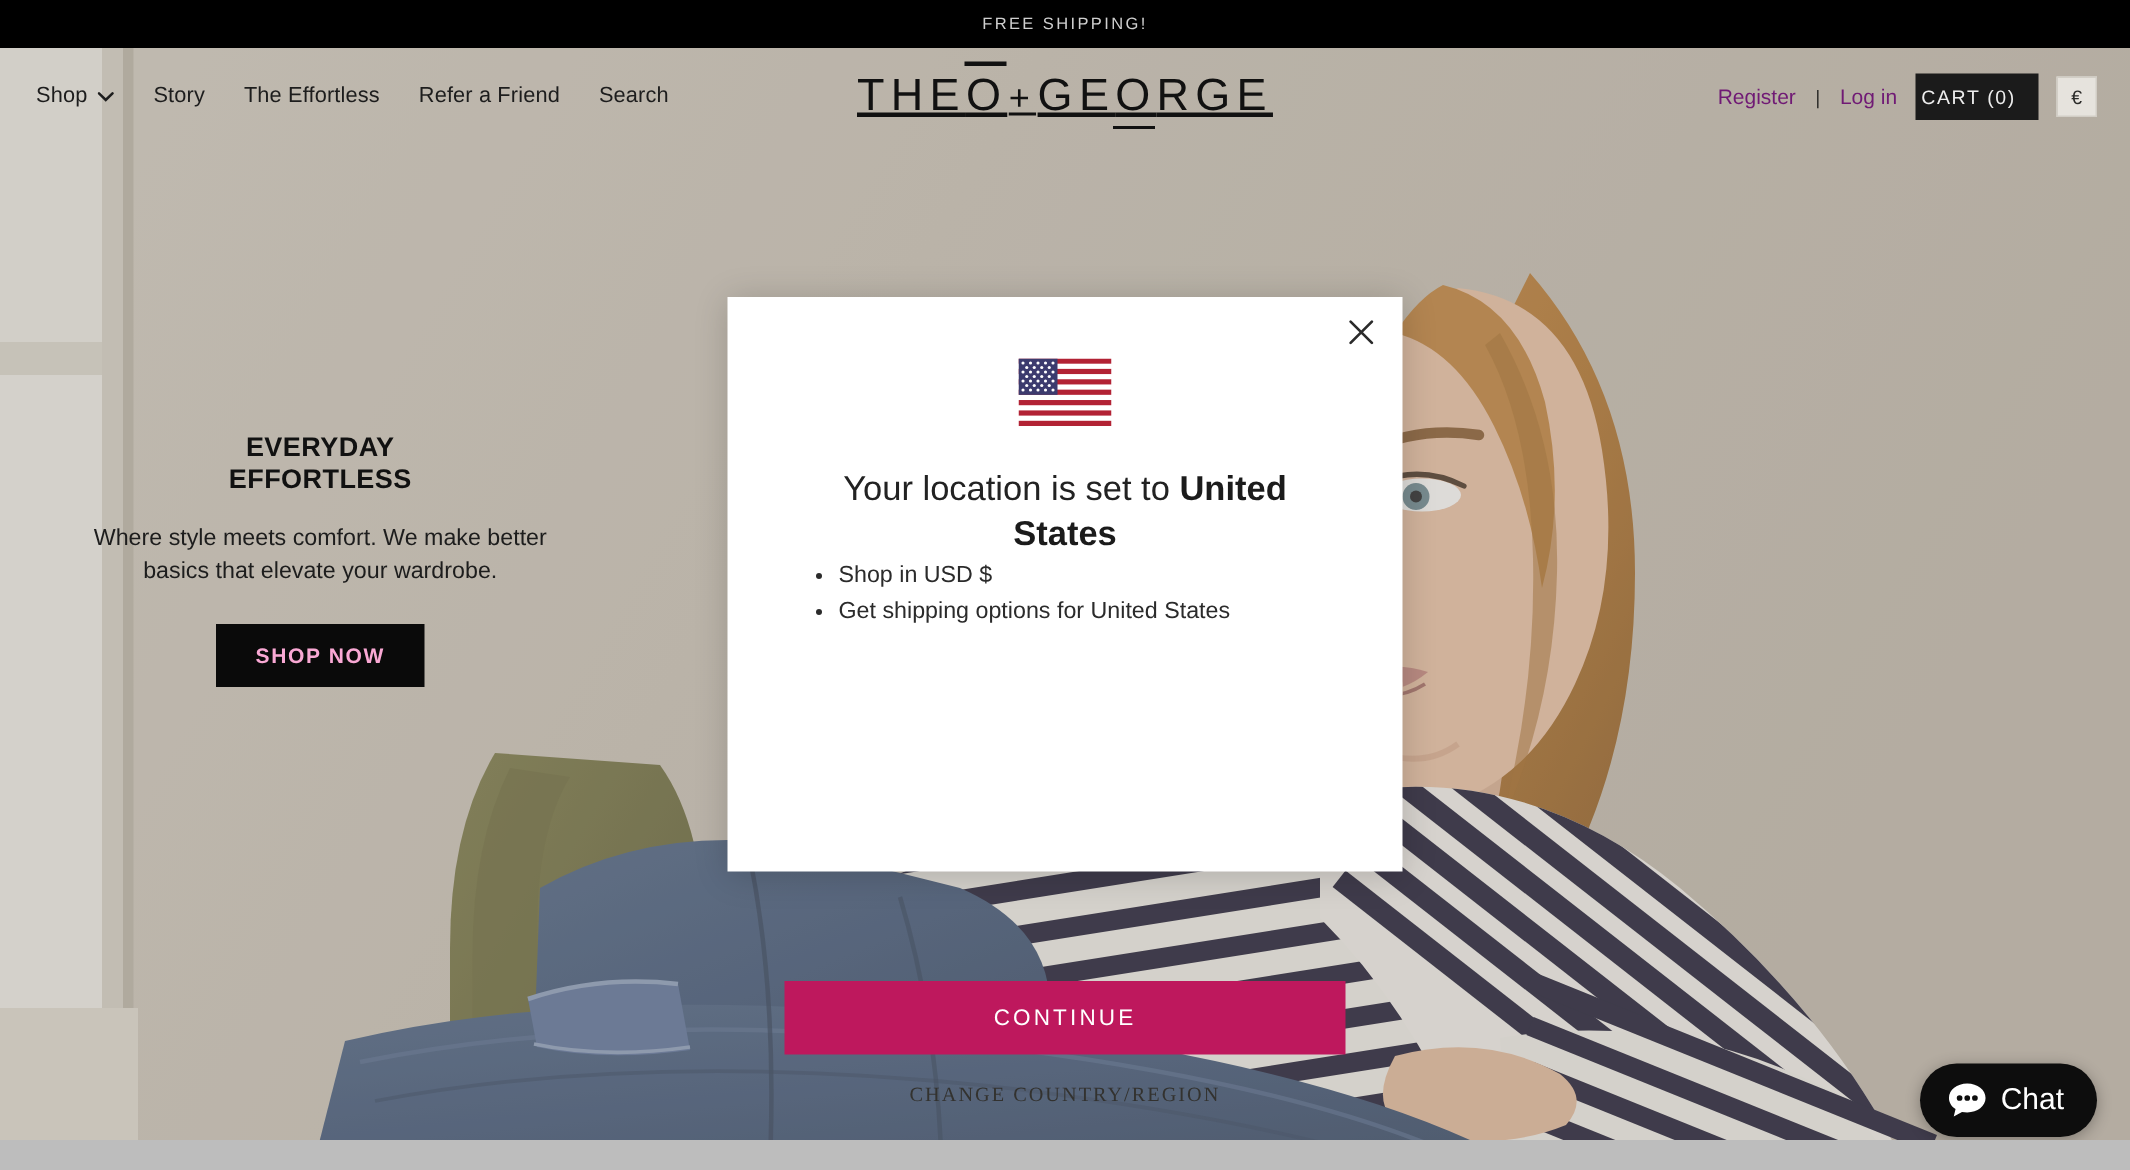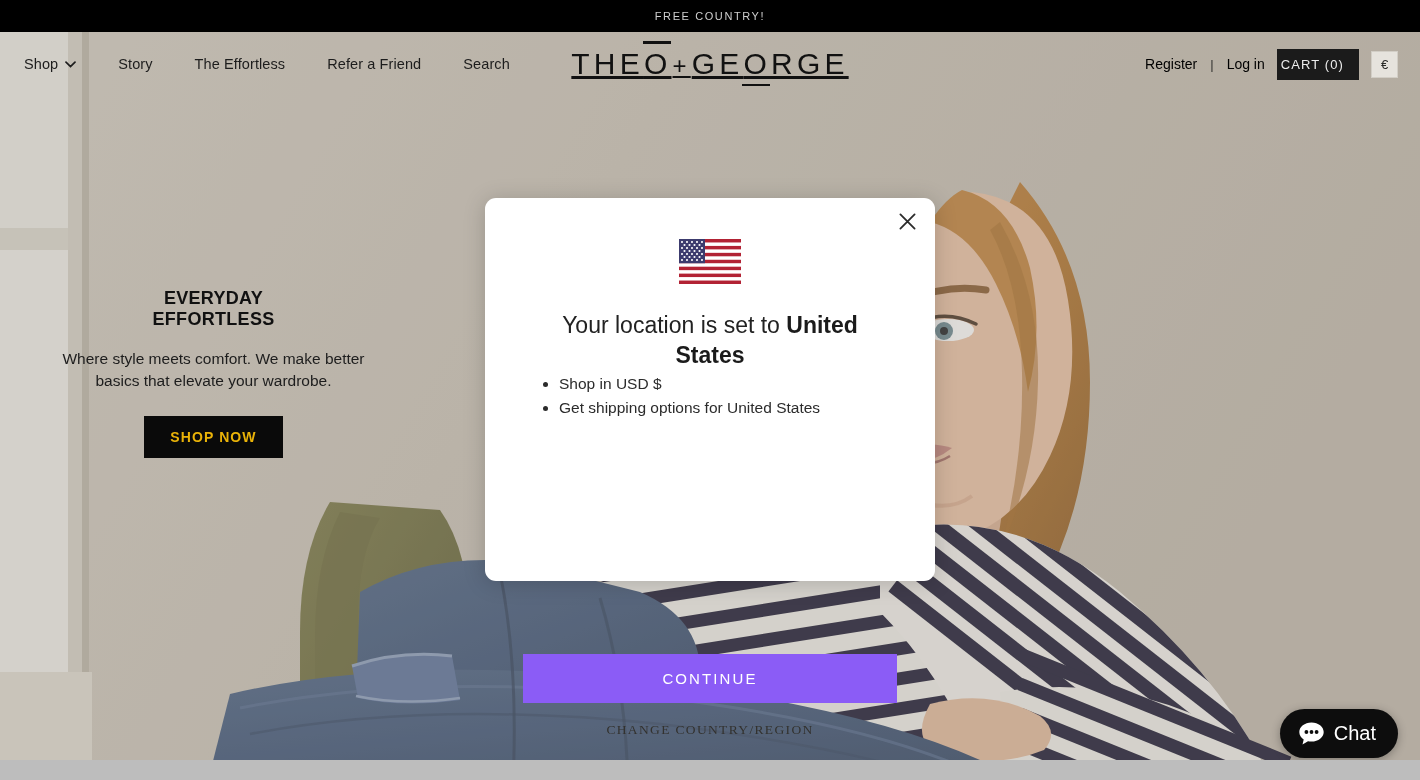--- a/index.html
+++ b/index.html
@@ -29,21 +29,21 @@
   }
   #hero svg { display:block; width:1420px; height:728px; }
 
   
   #header {
     position:absolute; top:32px; left:0; width:1420px; height:64px;
     z-index:30;
     display:flex; align-items:center;
   }
   #nav-left {
-    display:flex; align-items:center; gap:42px;
+    display:flex; align-items:center; gap:26px;
     padding-left:24px; flex:0 0 auto;
   }
   .nav-link {
     font-size:14.5px; color:#1d1d1d; letter-spacing:.1px;
     text-decoration:none; white-space:nowrap; line-height:1;
   }
   .nav-shop { display:flex; align-items:center; gap:7px; }
   .chev { display:block; }
 
   #logo-wrap {
@@ -66,21 +66,21 @@
   .un::after {
     content:""; position:absolute; left:-1px; right:1px; bottom:-7px;
     height:2.5px; background:#111;
   }
   .plus { font-size:24px; padding:0 1px; }
 
   #nav-right {
     margin-left:auto; display:flex; align-items:center;
     gap:12px; padding-right:22px; flex:0 0 auto;
   }
-  .acct { font-size:14px; color:#000000; text-decoration:none; }
+  .acct { font-size:14px; color:#701a75; text-decoration:none; }
   .acct-sep { font-size:13px; color:#33322f; padding:0 1px; }
   #cart-btn {
     background:#1b1b1b; color:#ededed;
     font-size:13px; letter-spacing:1.1px;
     padding:9px 15px 9px 4px;
     border:none; cursor:pointer; line-height:1;
   }
   #currency-btn {
     background:#e6e3dd; color:#2a2a28;
     font-size:13px; width:27px; height:27px;
@@ -97,32 +97,31 @@
     font-size:18px; font-weight:700; color:#111;
     letter-spacing:.3px; line-height:1.18;
     white-space:pre-line;
   }
   #hero-sub {
     margin-top:18px; font-size:15.5px; color:#1d1d1d;
     line-height:1.42; font-weight:400;
   }
   #shop-now {
     margin:24px auto 0; display:block;
-    background:#0a0a0a; color:#eab308;
+    background:#0a0a0a; color:#f9a8d4;
     font-size:14px; font-weight:600; letter-spacing:1.1px;
     padding:14px 26px; border:none; cursor:pointer; line-height:1;
   }
 
   
   #modal {
     position:absolute; left:485px; top:198px;
     width:450px; height:383px;
     background:#fff; z-index:60;
     box-shadow:0 2px 22px rgba(0,0,0,.18);
-    border-radius:11px;
   }
   #modal-close {
     position:absolute; top:9px; right:14px;
     width:28px; height:28px; background:none; border:none;
     cursor:pointer; display:flex; align-items:center; justify-content:center;
     padding:0;
   }
   #flag {
     position:absolute; top:41px; left:0; right:0;
     display:flex; justify-content:center;
@@ -137,21 +136,21 @@
   #modal-list {
     position:absolute; top:174px; left:56px; right:40px;
     list-style:disc; padding-left:18px;
   }
   #modal-list li {
     font-size:15.5px; color:#2b2b2b; line-height:1.52;
   }
   #continue-btn {
     position:absolute; left:38px; top:456px;
     width:374px; height:49px;
-    background:#8b5cf6; color:#fff; border:none; cursor:pointer;
+    background:#be185d; color:#fff; border:none; cursor:pointer;
     font-size:15px; letter-spacing:2.1px; line-height:1;
   }
   #change-region {
     position:absolute; left:0; right:0; top:524px;
     text-align:center; background:none; border:none; cursor:pointer;
     font-size:13.5px; letter-spacing:1.35px; color:#33322f;
     font-family:Liberation Serif, serif; padding:0;
   }
 
   
@@ -170,21 +169,21 @@
     position:absolute; left:0; bottom:0; width:1420px; height:20px;
     background:#bdbdbd; z-index:80;
   }
 </style>
 </head>
 <body>
 
 <div id="page">
 
   <div id="announce">
-    <span>FREE COUNTRY!</span>
+    <span>FREE SHIPPING!</span>
   </div>
 
   <div id="hero">
     <svg viewBox="0 0 1420 728" preserveAspectRatio="none" aria-hidden="true">
       <defs>
         <linearGradient id="wall" x1="0" y1="0" x2="1" y2="0.3">
           <stop offset="0" stop-color="#d6d0c6"></stop>
           <stop offset="0.45" stop-color="#cdc6bb"></stop>
           <stop offset="1" stop-color="#c4bcb0"></stop>
         </linearGradient>

